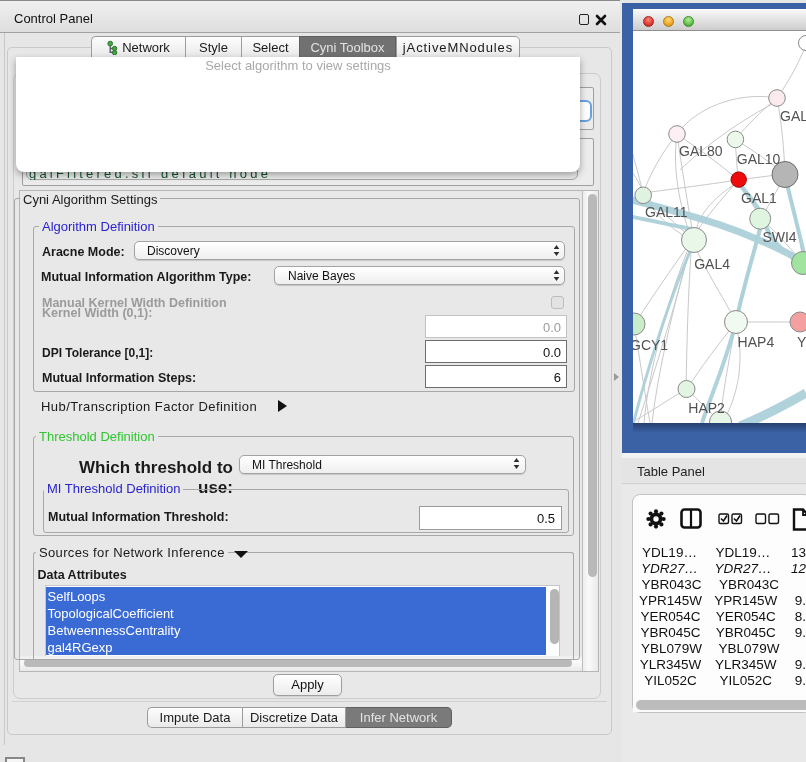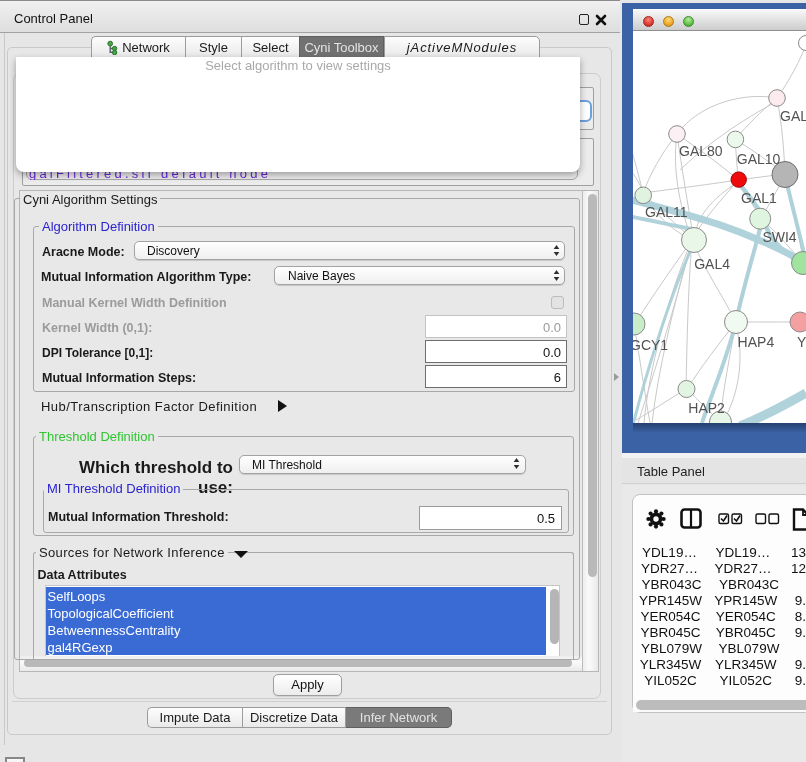--- a/index.html
+++ b/index.html
@@ -29,29 +29,29 @@
     <svg width="11" height="16" viewBox="0 0 11 16">
         <path d="M3.2 6.5 L3.2 13.2 L6.2 13.2 M3.2 9.5 L6.2 9.5" stroke="#5a5f6e" stroke-width="1.4" fill="none"></path>
         <circle cx="3.2" cy="4.6" r="2.4" fill="#47a447" stroke="#2c7a2c"></circle>
         <circle cx="7.6" cy="9.5" r="2.2" fill="#47a447" stroke="#2c7a2c"></circle>
         <circle cx="7.6" cy="13.6" r="2.2" fill="#47a447" stroke="#2c7a2c"></circle>
       </svg>
     <span>Network</span>
   </div>
   <div style="width:56px;display:flex;align-items:center;justify-content:center;background:linear-gradient(#fdfdfd,#e9e9e9);border:1px solid #9c9c9c;border-right:none;">Style</div>
   <div style="width:58px;display:flex;align-items:center;justify-content:center;background:linear-gradient(#fdfdfd,#e9e9e9);border:1px solid #9c9c9c;border-right:none;text-align:right;">Select</div>
-  <div style="width:85px;display:flex;align-items:center;justify-content:center;background:#717171;color:#e3e3e3;border:1px solid #5f5f5f;">Cyni Toolbox</div>
-  <div style="width:156px;display:flex;align-items:center;justify-content:center;background:linear-gradient(#fdfdfd,#e9e9e9);border:1px solid #9c9c9c;border-radius:0 5px 0 0;letter-spacing:0.9px;font-style:italic;">jActiveMNodules</div>
+  <div style="width:97px;display:flex;align-items:center;justify-content:center;background:#717171;color:#e3e3e3;border:1px solid #5f5f5f;">Cyni Toolbox</div>
+  <div style="width:124px;display:flex;align-items:center;justify-content:center;background:linear-gradient(#fdfdfd,#e9e9e9);border:1px solid #9c9c9c;border-radius:0 5px 0 0;letter-spacing:0.9px;">jActiveMNodules</div>
 </div>
 
 <div class="abs" style="left:22px;top:87px;width:572px;height:43px;background:#ececec;border:1px solid #9f9f9f;border-radius:2px;"></div>
 <div class="abs" style="left:560px;top:100px;width:32px;height:22px;background:#fff;border:2.5px solid #6ba1dd;border-radius:6px;"></div>
 <div class="abs" style="left:22px;top:138px;width:572px;height:48px;background:#ececec;border:1px solid #9f9f9f;border-radius:2px;"></div>
 <div class="abs" style="left:26px;top:150px;width:552px;height:30px;background:linear-gradient(#ffffff,#ececec);border:1px solid #a8a8a8;border-radius:6px;"></div>
-<div class="abs" style="left:29px;top:166px;width:260px;height:14px;overflow:hidden;font-size:13px;letter-spacing:3.2px;color:#6d28d9;">galFiltered.sif default node</div>
+<div class="abs" style="left:29px;top:166px;width:260px;height:14px;overflow:hidden;font-size:13px;letter-spacing:3.2px;color:#14532d;">galFiltered.sif default node</div>
 
 <div class="abs" style="left:19px;top:190px;width:580px;height:482px;background:#e8e8e8;border:1px solid #b6b6b6;"></div>
 
 <div class="abs" style="left:582px;top:191px;width:16px;height:480px;background:linear-gradient(90deg,#ededed,#fafafa 40%,#e9e9e9);border-left:1px solid #bcbcbc;"></div>
 <div class="abs" style="left:587.5px;top:194px;width:9px;height:383px;background:#b9b9b9;border-radius:5px;"></div>
 
 <div class="abs" style="left:20px;top:656px;width:562px;height:15px;background:linear-gradient(#ededed,#fafafa 40%,#e9e9e9);"></div>
 <div class="abs" style="left:24px;top:658.5px;width:548px;height:8px;background:#b9b9b9;border-radius:4px;"></div>
 
 <div class="abs" style="left:14px;top:198px;width:566px;height:462px;border:1px solid #a8a8a8;border-radius:3px;"></div>
@@ -72,21 +72,21 @@
 <div class="abs" style="left:274px;top:266px;width:291px;height:19px;background:linear-gradient(#ffffff,#efefef);border:1px solid #a3a3a3;border-radius:5px;box-shadow:0 1px 1px rgba(0,0,0,.15);"></div>
 <div class="abs" style="left:288px;top:269px;font-size:12px;color:#111;">Naive Bayes</div>
 <svg class="abs" style="left:550px;top:268px;" width="13" height="15" viewBox="0 0 13 15">
     <path d="M6.5 2 L9.3 6 L3.7 6 Z" fill="#2e2e2e"></path>
     <path d="M6.5 13 L3.7 9 L9.3 9 Z" fill="#2e2e2e"></path>
   </svg>
 
 <div class="abs b" style="left:42px;top:296px;font-size:12.5px;color:#9b9b9b;">Manual Kernel Width Definition</div>
 <div class="abs" style="left:551px;top:296px;width:13px;height:13px;background:#e3e3e3;border:1px solid #bdbdbd;border-radius:3px;"></div>
 
-<div class="abs b" style="left:42px;top:321px;font-size:12.5px;color:#9b9b9b;">Kernel Width (0,1):</div>
+<div class="abs b" style="left:42px;top:306px;font-size:12.5px;color:#9b9b9b;">Kernel Width (0,1):</div>
 <div class="abs" style="left:425px;top:315px;width:142px;height:23px;background:#fff;border:1px solid #c3c3c3;"></div>
 <div class="abs" style="left:425px;top:320px;width:136px;text-align:right;font-size:13px;color:#9b9b9b;">0.0</div>
 
 <div class="abs b" style="left:42px;top:346px;font-size:12px;color:#1a1a1a;">DPI Tolerance [0,1]:</div>
 <div class="abs" style="left:425px;top:340px;width:142px;height:23px;background:#fff;border:1px solid #6e6e6e;"></div>
 <div class="abs" style="left:425px;top:345px;width:136px;text-align:right;font-size:13px;color:#111;">0.0</div>
 
 <div class="abs b" style="left:42px;top:371px;font-size:12.5px;color:#1a1a1a;">Mutual Information Steps:</div>
 <div class="abs" style="left:425px;top:365px;width:142px;height:23px;background:#fff;border:1px solid #6e6e6e;"></div>
 <div class="abs" style="left:425px;top:370px;width:136px;text-align:right;font-size:13px;color:#111;">6</div>
@@ -281,21 +281,21 @@
   <path d="M158 1.5 L158 7 L163 7" fill="none" stroke="#111" stroke-width="1.8"></path>
 </svg>
 
 <div class="abs" style="left:633px;top:538px;width:173px;height:163px;overflow:hidden;font-size:13.5px;color:#111;">
   <div style="line-height:16px;margin-top:7px;">
     <div style="display:flex;">
         <div style="width:77px;text-align:center;">YDL19…</div>
         <div style="width:78px;text-align:center;">YDL19…</div>
         <div style="flex:1;padding-left:11px;">13</div>
       </div>
-    <div style="display:flex;">
+    <div style="display:flex;font-style:italic;">
         <div style="width:77px;text-align:center;">YDR27…</div>
         <div style="width:78px;text-align:center;">YDR27…</div>
         <div style="flex:1;padding-left:11px;">12</div>
       </div>
     <div style="display:flex;">
         <div style="width:77px;text-align:center;">YBR043C</div>
         <div style="width:78px;text-align:center;">YBR043C</div>
         <div style="flex:1;padding-left:11px;"></div>
       </div>
     <div style="display:flex;">

